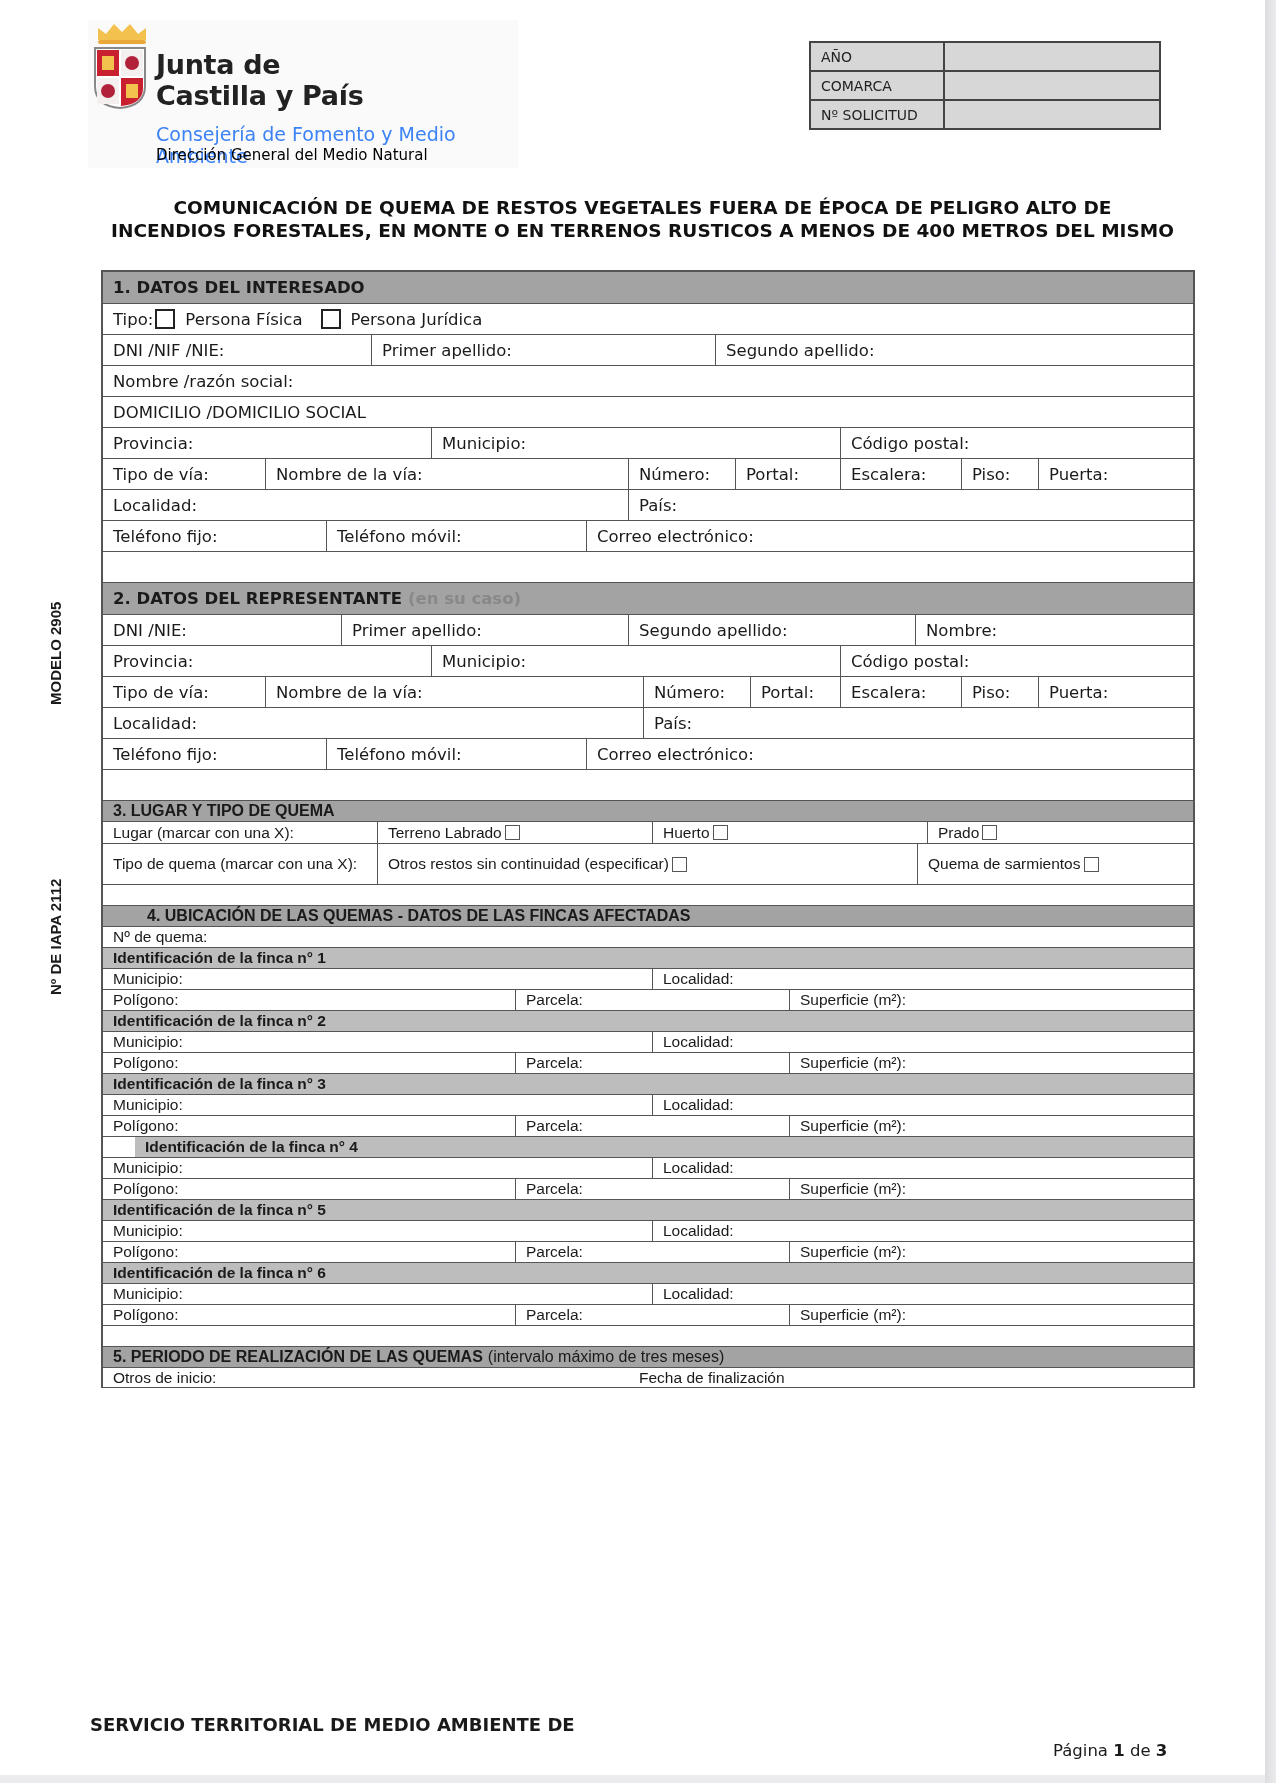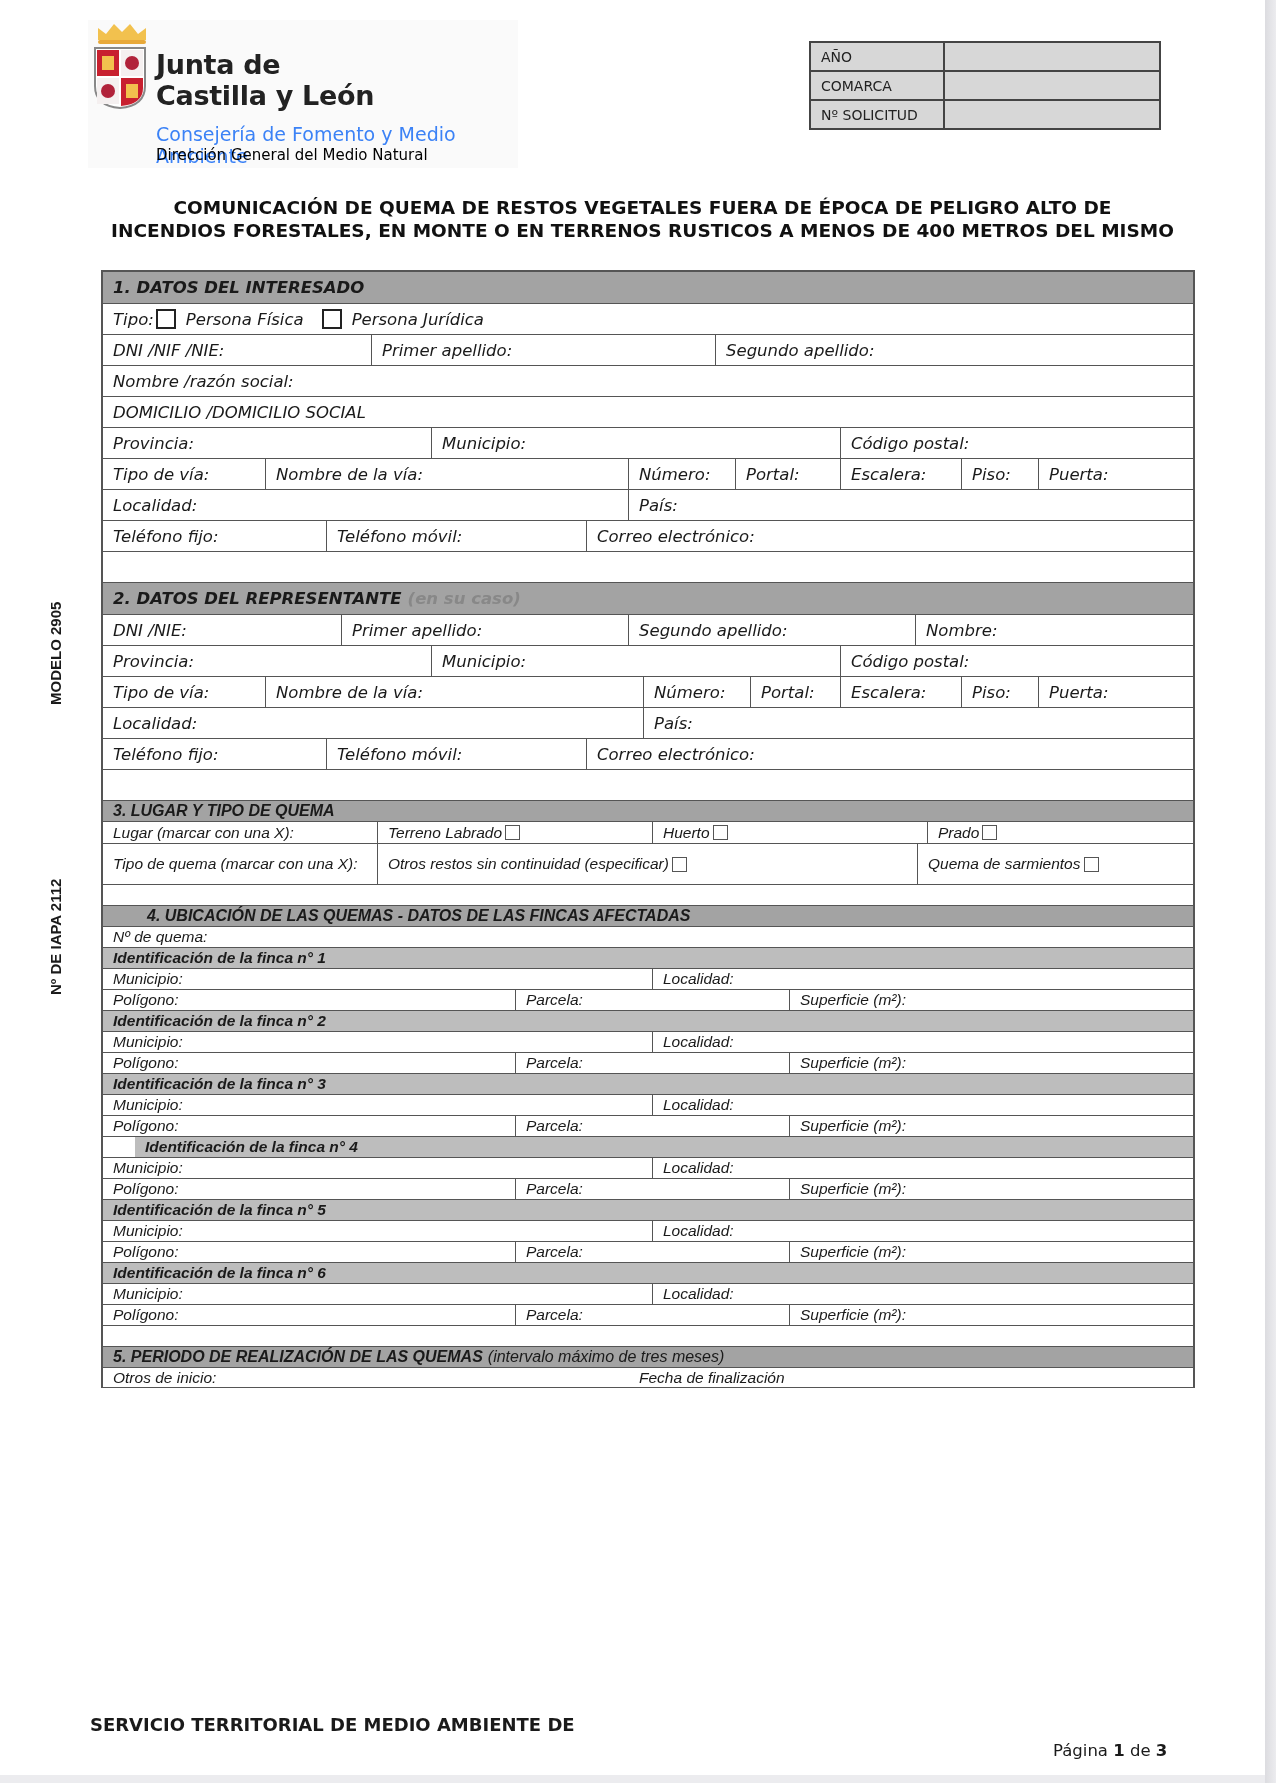--- a/index.html
+++ b/index.html
@@ -20,21 +20,21 @@
   .reg td { border:2px solid #444; background:#d7d7d7; height:27px; font-size:14px; padding:0 0 0 10px; color:#222; }
   .reg td.k { width:122px; }
   .reg td.v { width:204px; }
 
   .title { position:absolute; left:80px; top:196px; width:1125px; text-align:center; font-weight:bold; font-size:18.5px; line-height:23px; color:#111; }
 
   .sidebar1 { position:absolute; left:47px; top:705px; transform:rotate(-90deg); transform-origin:0 0; font-family:"Liberation Sans",sans-serif; font-weight:bold; font-size:15px; white-space:nowrap; }
   .sidebar2 { position:absolute; left:47px; top:995px; transform:rotate(-90deg); transform-origin:0 0; font-family:"Liberation Sans",sans-serif; font-weight:bold; font-size:15px; white-space:nowrap; }
 
   .form { position:absolute; left:101px; top:270px; width:1090px; border:2px solid #555; border-bottom:none; }
-  .row { display:flex; border-bottom:1.5px solid #555; box-sizing:border-box;font-style:italic; }
+  .row { display:flex; border-bottom:1.5px solid #555; box-sizing:border-box; }
   .cell { border-right:1.5px solid #555; box-sizing:border-box; padding:0 10px; display:flex; align-items:center; overflow:hidden; white-space:nowrap; }
   .cell:last-child { border-right:none; }
   .hdr { background:#a3a3a3; font-weight:bold; }
   .r31 .cell { height:30px; font-size:16.5px; }
   .blank { background:#fff; }
   .muted { color:#888; margin-left:6px; }
   .cb { display:inline-block; width:20px; height:20px; border:2px solid #222; box-sizing:border-box; margin:0 10px 0 2px; vertical-align:middle; }
 
   .sm .cell { font-family:"Liberation Sans",sans-serif; font-size:15.5px; padding:0 10px; }
   .sm .hdr { font-size:16px; }
@@ -60,21 +60,21 @@
       <rect x="4" y="4" width="22" height="26" fill="#c8202f"></rect>
       <rect x="28" y="4" width="22" height="26" fill="#f5f0f0"></rect>
       <rect x="4" y="32" width="22" height="26" fill="#f5f0f0"></rect>
       <path d="M28 32 H50 V42 Q50 58 28 60 Z" fill="#c8202f"></path>
       <rect x="9" y="10" width="12" height="14" fill="#f2c14e"></rect>
       <rect x="33" y="38" width="12" height="14" fill="#f2c14e"></rect>
       <circle cx="39" cy="17" r="7" fill="#b1223a"></circle>
       <circle cx="15" cy="45" r="7" fill="#b1223a"></circle>
     </svg>
     <div class="logo-t1">Junta de</div>
-    <div class="logo-t2">Castilla y León</div>
+    <div class="logo-t2">Castilla y País</div>
     <div class="logo-s1">Consejería de Fomento y Medio Ambiente</div>
     <div class="logo-s2">Dirección General del Medio Natural</div>
   </div>
 
   <table class="reg">
     <tbody>
         <tr>
       <td class="k">AÑO</td>
       <td class="v"></td>
     </tr>

